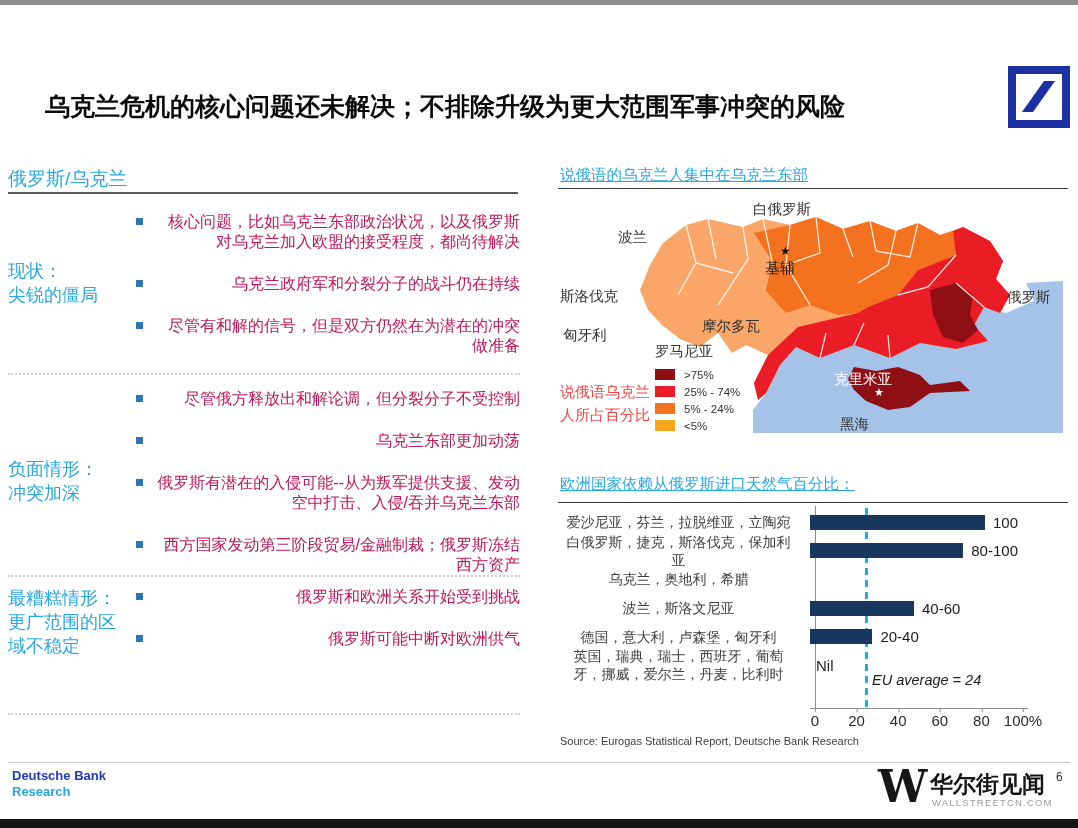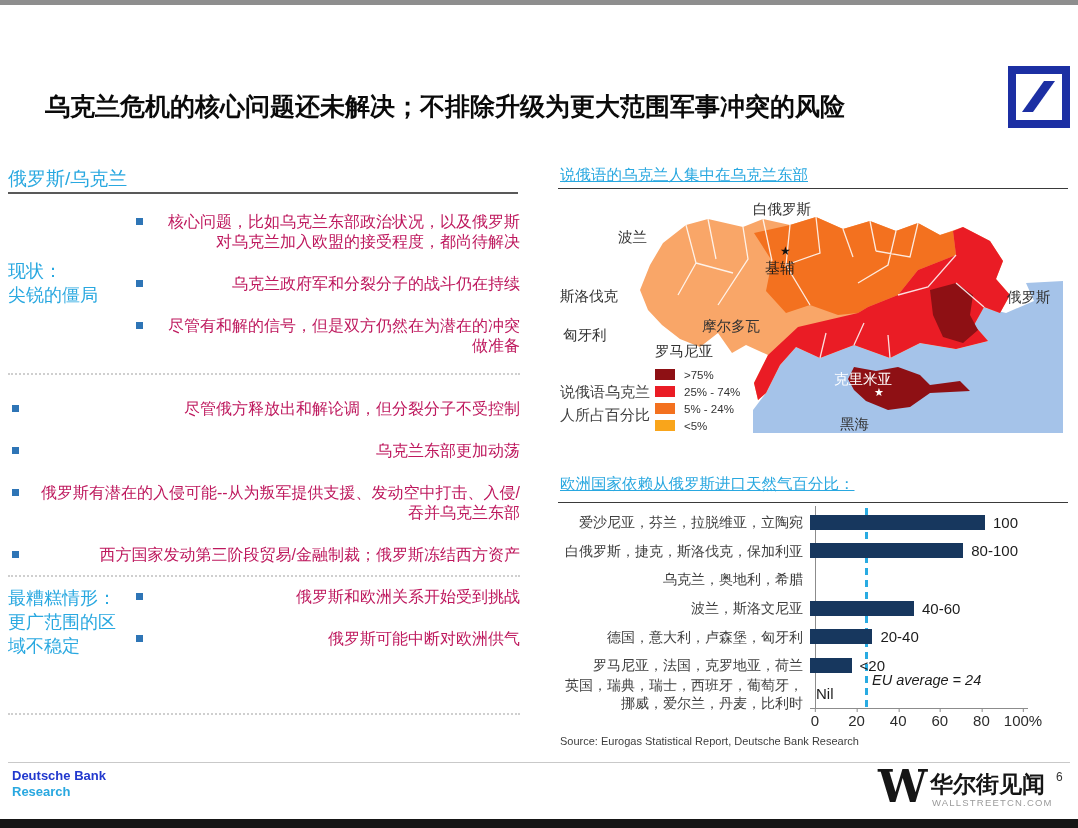--- a/index.html
+++ b/index.html
@@ -41,30 +41,30 @@
   .rg-light{fill:var(--map-light-orange,#f9a668);}
   .rg-mid{fill:var(--map-orange,#f3711f);}
   .rg-red{fill:var(--map-red,#ea1c25);}
   .rg-dark{fill:var(--map-dark-red,#8e1014);}
   .oblast-borders{fill:none;stroke:#fff;stroke-width:1.3;opacity:.85;}
   .map-label{position:absolute;font-size:14.5px;color:#333;white-space:nowrap;}
   .map-label.city{font-size:15px;color:#1c1c1c;}
   .map-label.on-dark{color:#fff;}
   .map-star{position:absolute;font-size:12px;color:#111;line-height:1;}
   .map-star.on-dark{color:#fff;font-size:11px;}
-  .legend-caption{position:absolute;font-size:15px;color:#404040;white-space:pre-line;line-height:1.55;}
+  .legend-caption{position:absolute;font-size:15px;color:#ef4444;white-space:pre-line;line-height:1.55;}
   .legend-items{position:absolute;left:97px;top:174px;}
   .legend-row{display:flex;height:17px;}
   .legend-swatch{width:20px;height:11px;margin-right:9px;flex:0 0 20px;}
   .legend-label{font-size:11.5px;color:#333;}
   
   .chart-wrap{left:560px;top:506px;width:510px;height:230px;}
   .chart-rows{position:absolute;left:0;top:2px;width:510px;}
   .chart-row{display:flex;align-items:center;height:28.6px;}
-  .chart-cat{width:250px;flex:0 0 250px;text-align:right;font-size:14px;line-height:1.3;color:#3f3f3f;padding-right:7px;box-sizing:border-box;}
+  .chart-cat{width:250px;flex:0 0 250px;text-align:center;font-size:14px;line-height:1.3;color:#3f3f3f;padding-right:13px;box-sizing:border-box;}
   .chart-track{position:relative;width:208px;flex:0 0 208px;height:100%;display:flex;align-items:center;}
   .chart-bar{height:15px;background:var(--bar-navy,#17375e);}
   .chart-val{font-size:15px;color:#1c1c1c;margin-left:8px;white-space:nowrap;}
   .chart-val.nil{margin-left:6px;}
   .y-axis{position:absolute;left:255px;top:0;width:0;height:202px;border-left:1px solid #8c8c8c;}
   .x-axis{position:absolute;left:250px;top:202px;width:218px;height:0;border-top:1px solid #8c8c8c;}
   .ref-line{position:absolute;left:305px;top:2px;width:3px;height:200px;
      background:repeating-linear-gradient(180deg,var(--ref-line-cyan,#29abe2) 0 7px,transparent 7px 12px);}
   .eu-avg{position:absolute;left:312px;top:166px;font-size:14.5px;font-style:italic;color:#1c1c1c;white-space:nowrap;}
   .x-ticks{position:absolute;left:255px;top:206px;width:208px;height:20px;}
@@ -104,20 +104,22 @@
   <div class="section-label">现状：
 尖锐的僵局</div>
   <ul class="section-bullets">
       <li>核心问题，比如乌克兰东部政治状况，以及俄罗斯对乌克兰加入欧盟的接受程度，都尚待解决</li>
       <li>乌克兰政府军和分裂分子的战斗仍在持续</li>
       <li>尽管有和解的信号，但是双方仍然在为潜在的冲突做准备</li>
     </ul>
 </div>
 
 <div class="abs section sec2">
+  <div class="section-label">负面情形：
+冲突加深</div>
   <ul class="section-bullets">
       <li>尽管俄方释放出和解论调，但分裂分子不受控制</li>
       <li>乌克兰东部更加动荡</li>
       <li>俄罗斯有潜在的入侵可能--从为叛军提供支援、发动空中打击、入侵/吞并乌克兰东部</li>
       <li>西方国家发动第三阶段贸易/金融制裁；俄罗斯冻结西方资产</li>
     </ul>
 </div>
 
 <div class="abs section sec3">
   <div class="section-label">最糟糕情形：
@@ -211,27 +213,20 @@
         </div>
       </div>
       <div class="chart-row">
         <div class="chart-cat">德国，意大利，卢森堡，匈牙利</div>
         <div class="chart-track">
           <div class="chart-bar" style="width: 30%;"></div>
           <span class="chart-val">20-40</span>
         </div>
       </div>
       <div class="chart-row">
-        <div class="chart-cat">罗马尼亚，法国，克罗地亚，荷兰</div>
-        <div class="chart-track">
-          <div class="chart-bar" style="width: 20%;"></div>
-          <span class="chart-val">&lt;20</span>
-        </div>
-      </div>
-      <div class="chart-row">
         <div class="chart-cat">英国，瑞典，瑞士，西班牙，葡萄牙，挪威，爱尔兰，丹麦，比利时</div>
         <div class="chart-track">
           <span class="chart-val nil">Nil</span>
         </div>
       </div>
     </div>
   <div class="eu-avg">EU average = 24</div>
   <div class="x-ticks">
       <span class="x-tick" style="left: 0%;"><span class="tick-mark"></span>0</span>
       <span class="x-tick" style="left: 20%;"><span class="tick-mark"></span>20</span>

